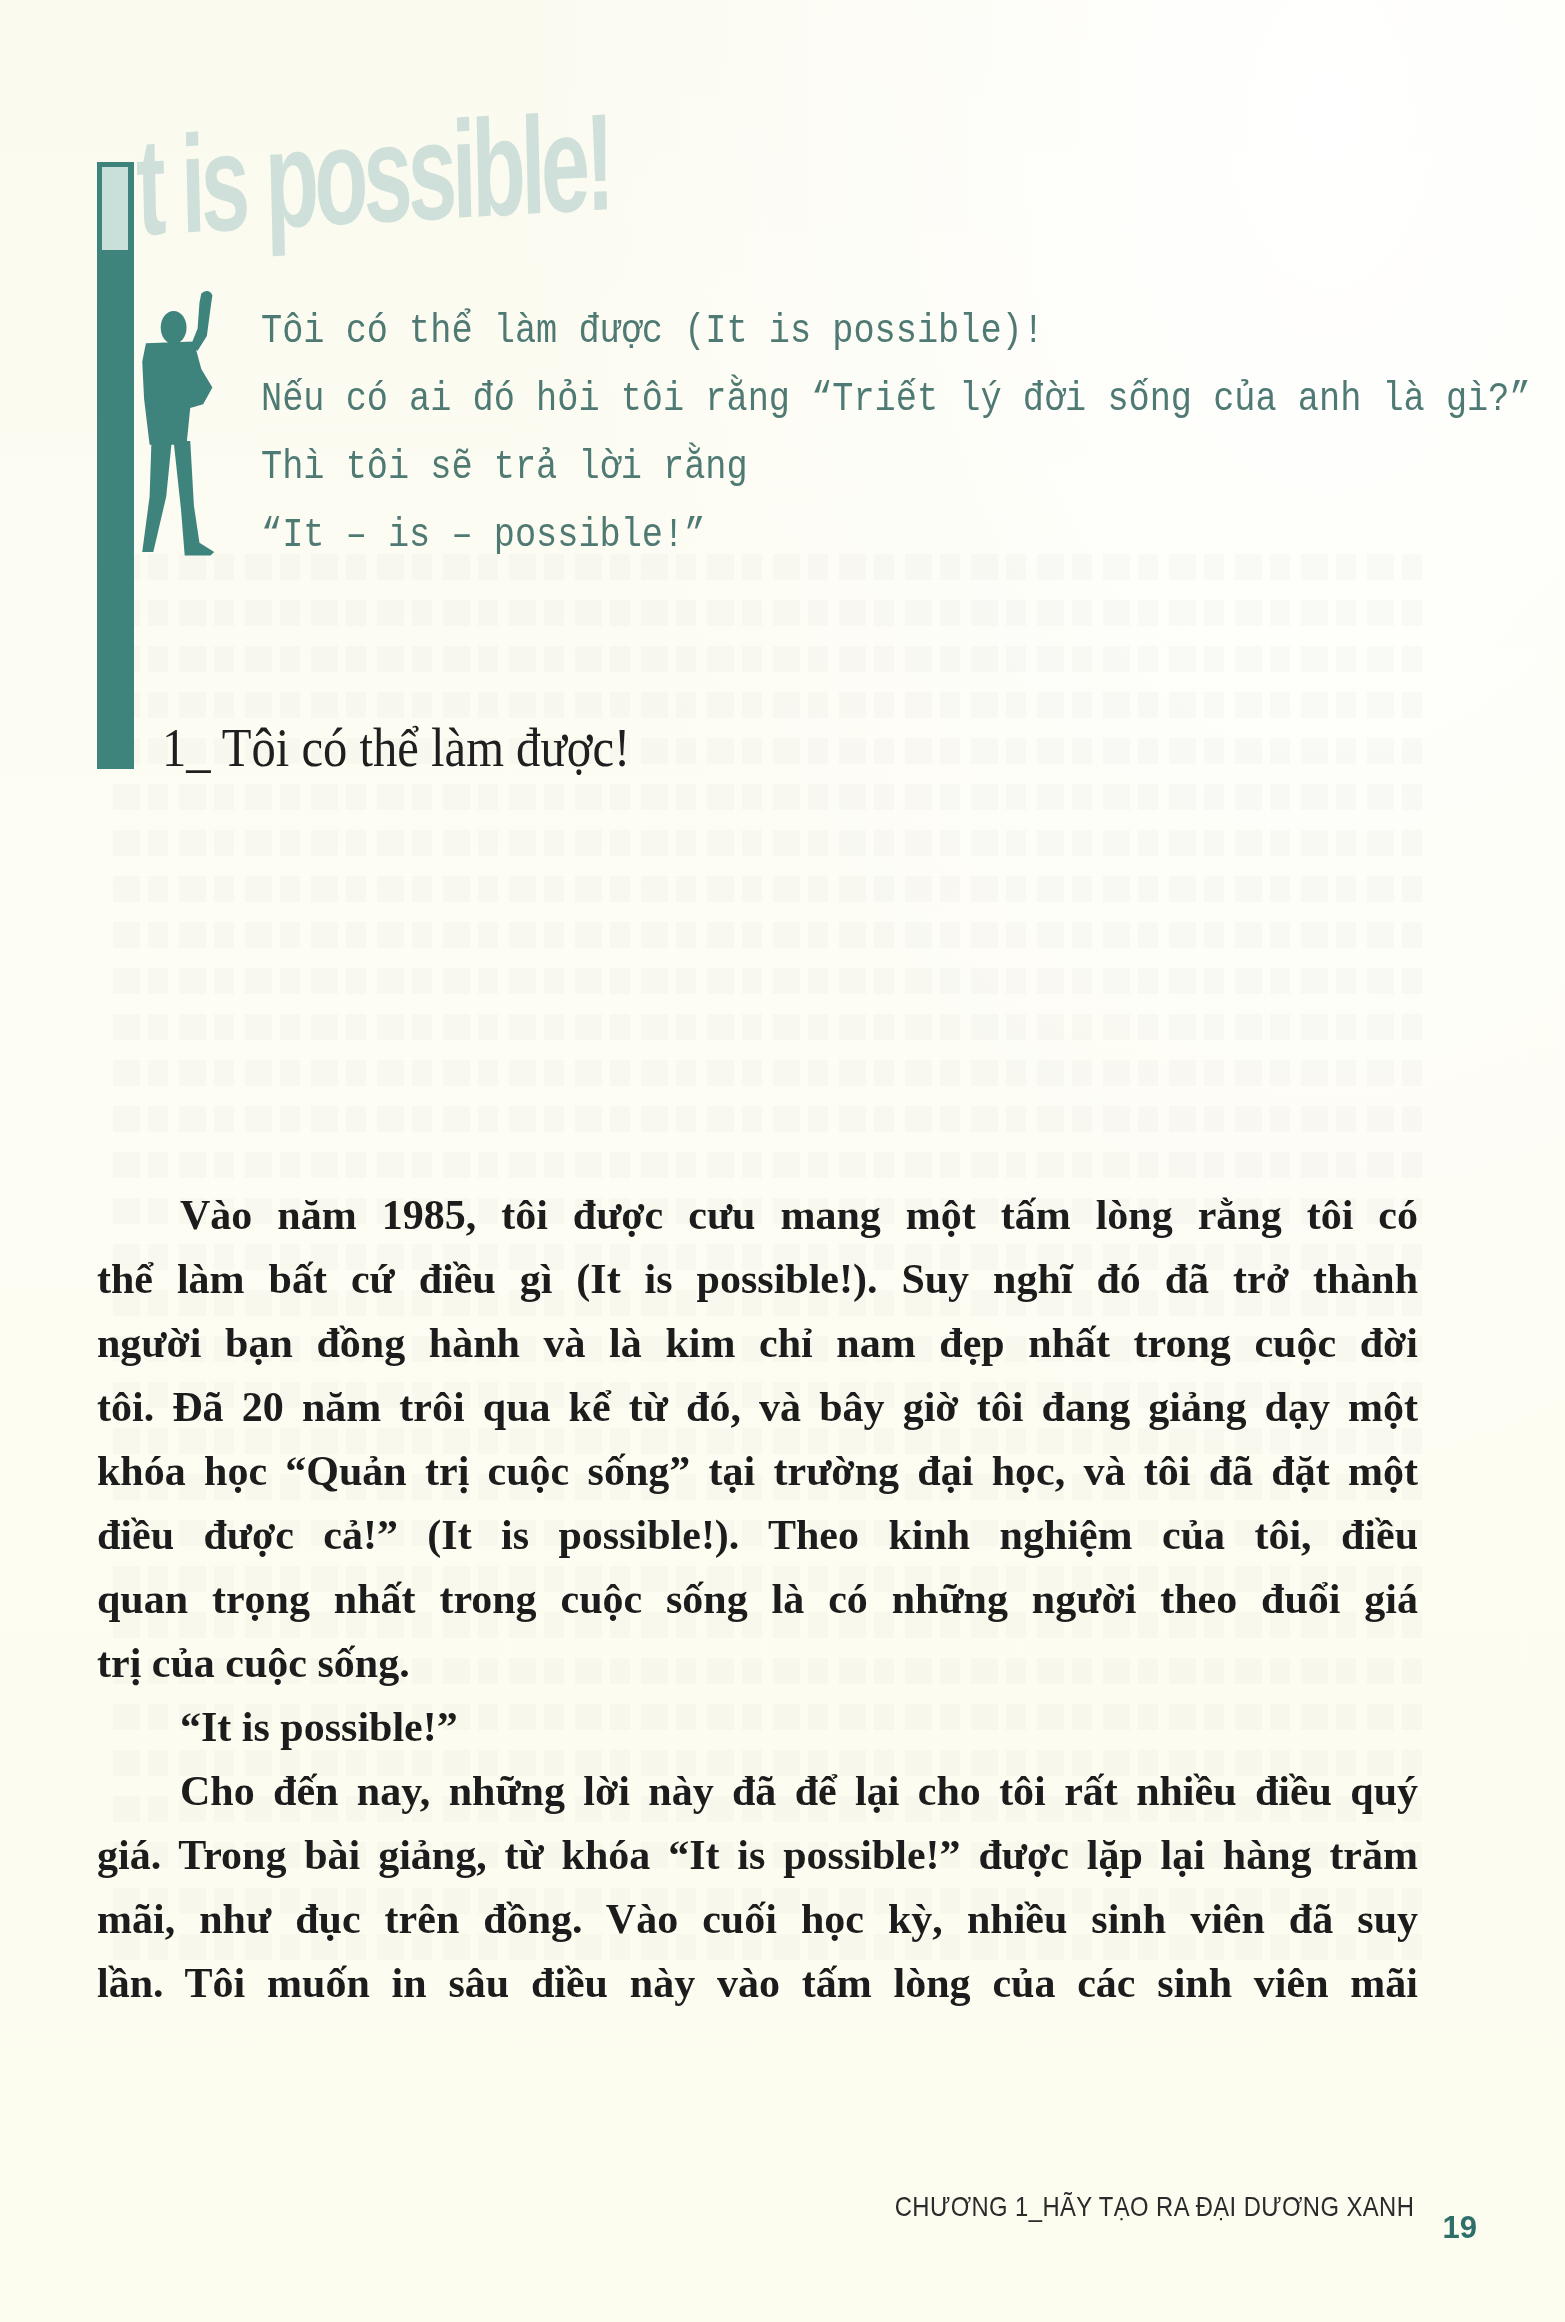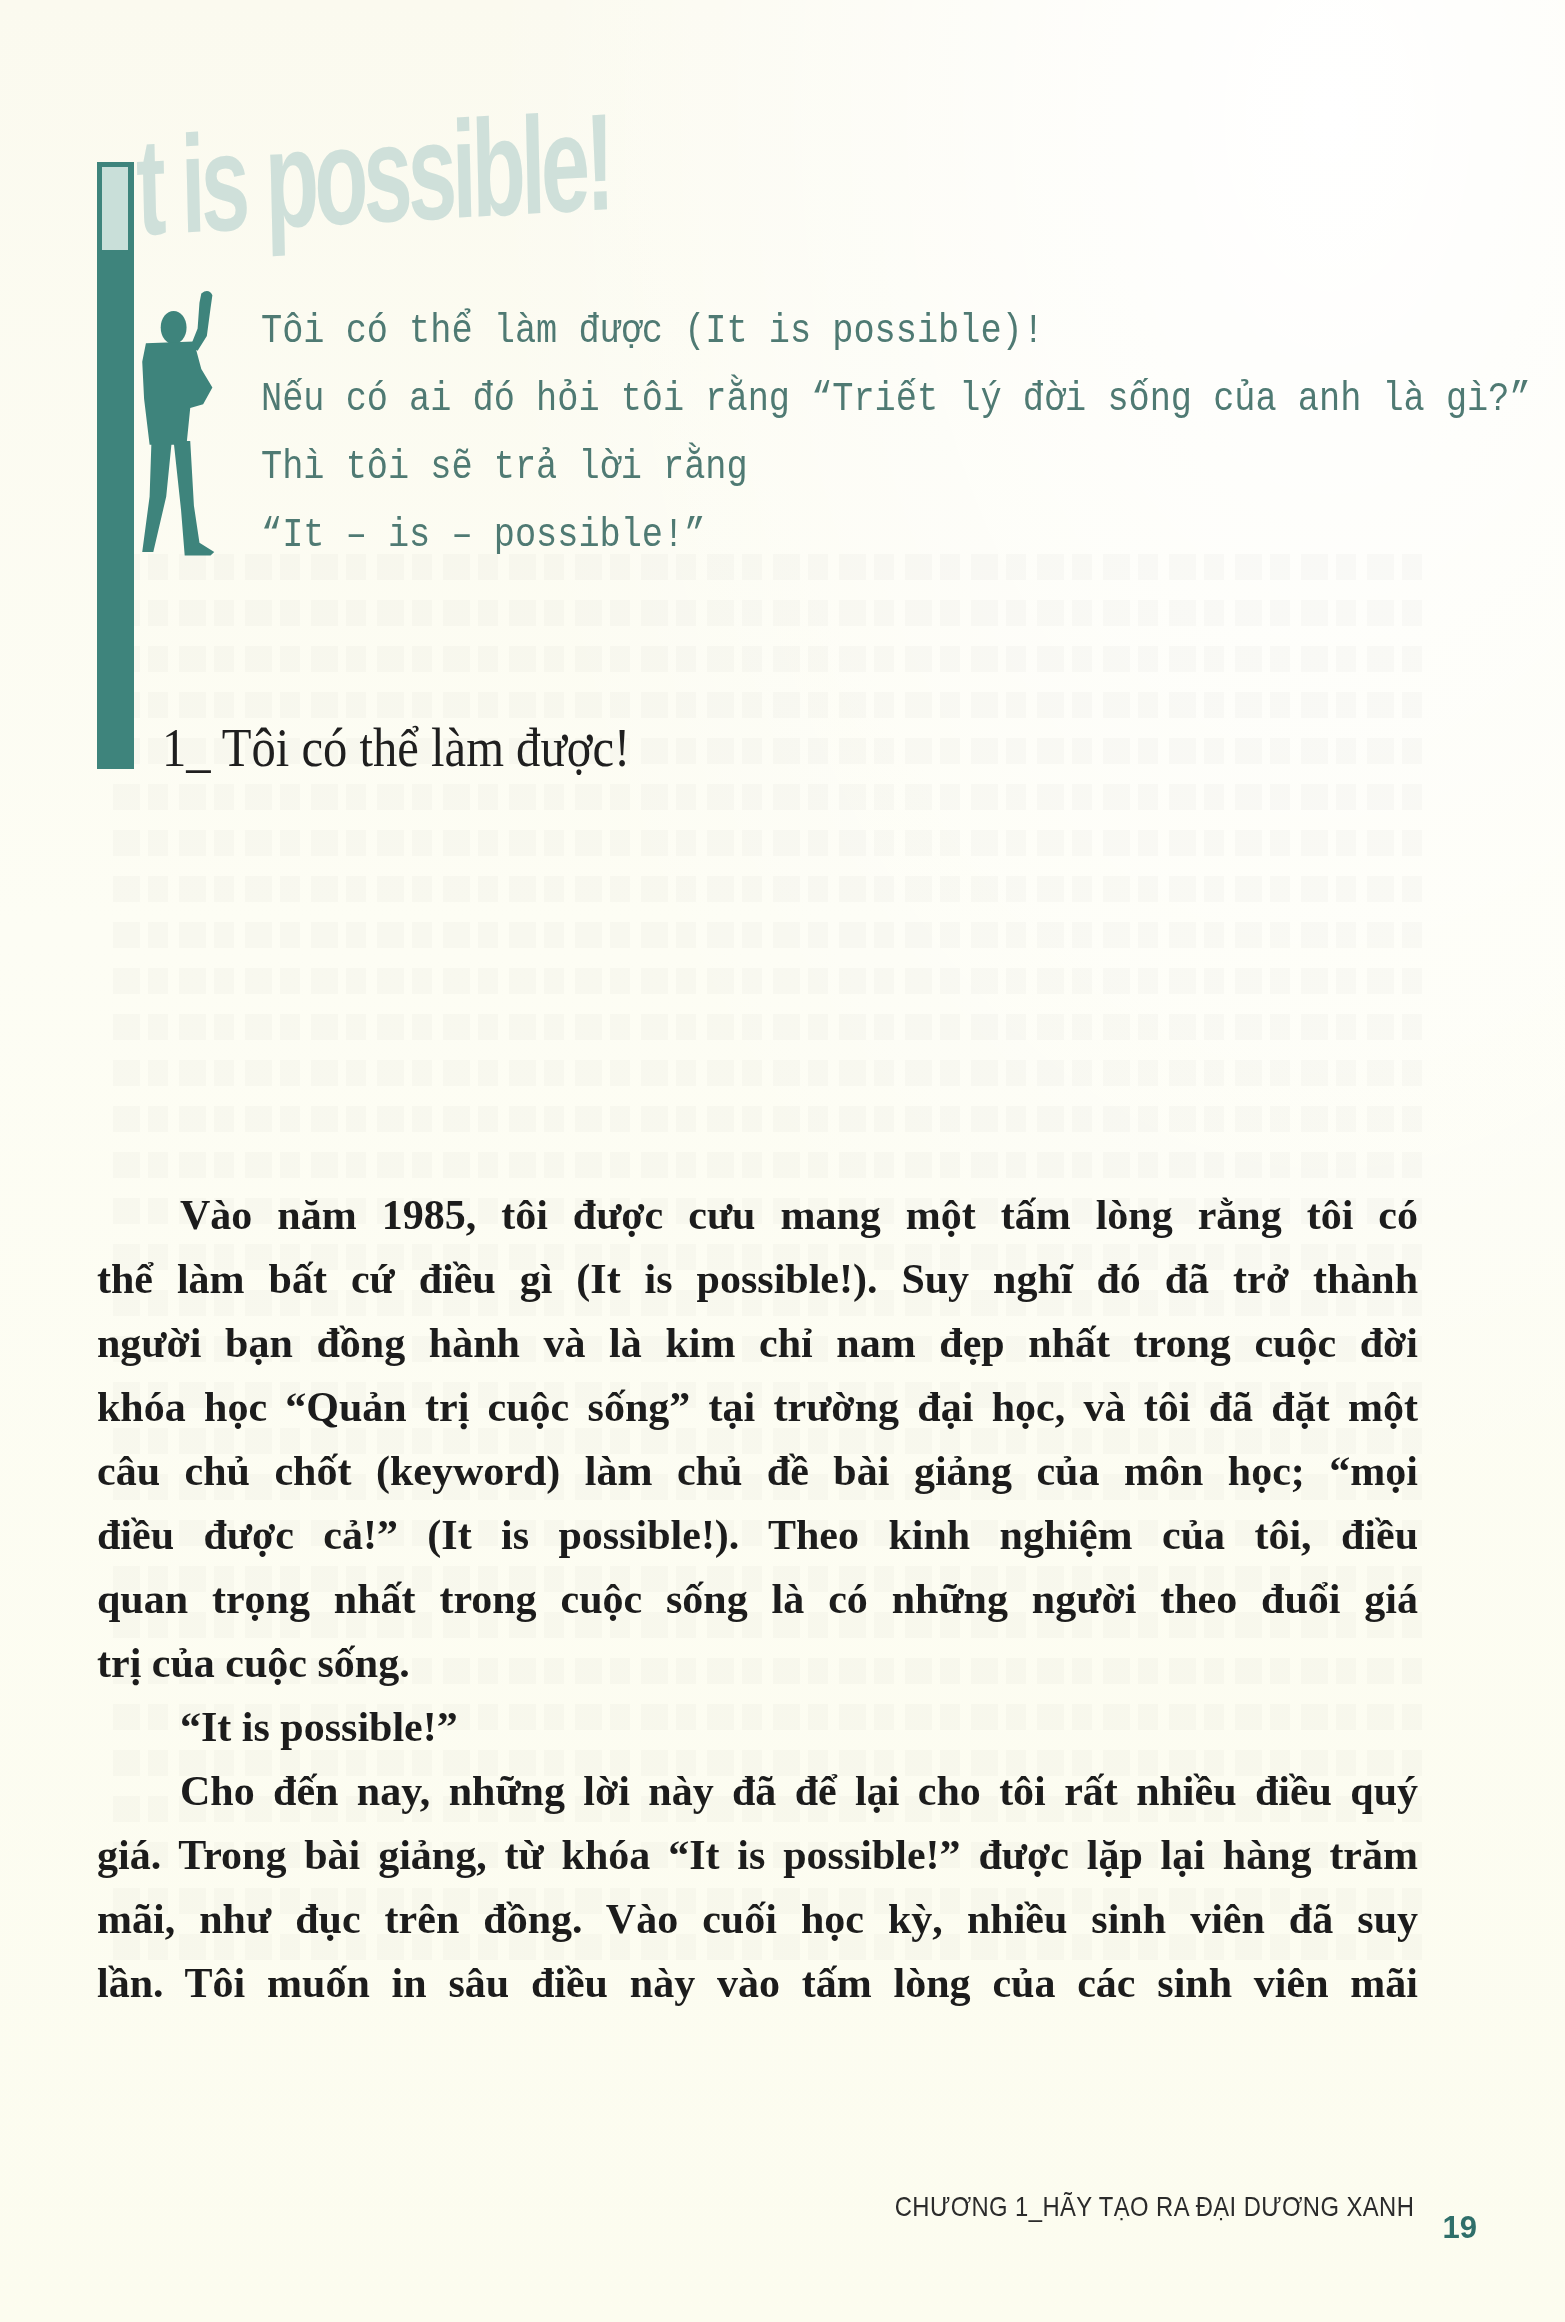--- a/index.html
+++ b/index.html
@@ -143,22 +143,22 @@
     <div>Thì tôi sẽ trả lời rằng</div>
     <div>“It – is – possible!”</div>
   </div>
 
   <div class="heading">1_ Tôi có thể làm được!</div>
 
   <div class="body" id="body-lines">
       <div class="line indent"><span class="inner">Vào năm 1985, tôi được cưu mang một tấm lòng rằng tôi có</span></div>
       <div class="line"><span class="inner">thể làm bất cứ điều gì (It is possible!). Suy nghĩ đó đã trở thành</span></div>
       <div class="line"><span class="inner">người bạn đồng hành và là kim chỉ nam đẹp nhất trong cuộc đời</span></div>
+      <div class="line"><span class="inner">tôi. Đã 20 năm trôi qua kể từ đó, và bây giờ tôi đang giảng dạy một</span></div>
       <div class="line"><span class="inner">khóa học “Quản trị cuộc sống” tại trường đại học, và tôi đã đặt một</span></div>
-      <div class="line"><span class="inner">câu chủ chốt (keyword) làm chủ đề bài giảng của môn học; “mọi</span></div>
       <div class="line"><span class="inner">điều được cả!” (It is possible!). Theo kinh nghiệm của tôi, điều</span></div>
       <div class="line"><span class="inner">quan trọng nhất trong cuộc sống là có những người theo đuổi giá</span></div>
       <div class="line last"><span class="inner">trị của cuộc sống.</span></div>
       <div class="line indent last"><span class="inner">“It is possible!”</span></div>
       <div class="line indent"><span class="inner">Cho đến nay, những lời này đã để lại cho tôi rất nhiều điều quý</span></div>
       <div class="line"><span class="inner">giá. Trong bài giảng, từ khóa “It is possible!” được lặp lại hàng trăm</span></div>
       <div class="line"><span class="inner">mãi, như đục trên đồng. Vào cuối học kỳ, nhiều sinh viên đã suy</span></div>
       <div class="line"><span class="inner">lần. Tôi muốn in sâu điều này vào tấm lòng của các sinh viên mãi</span></div>
     </div>
 

